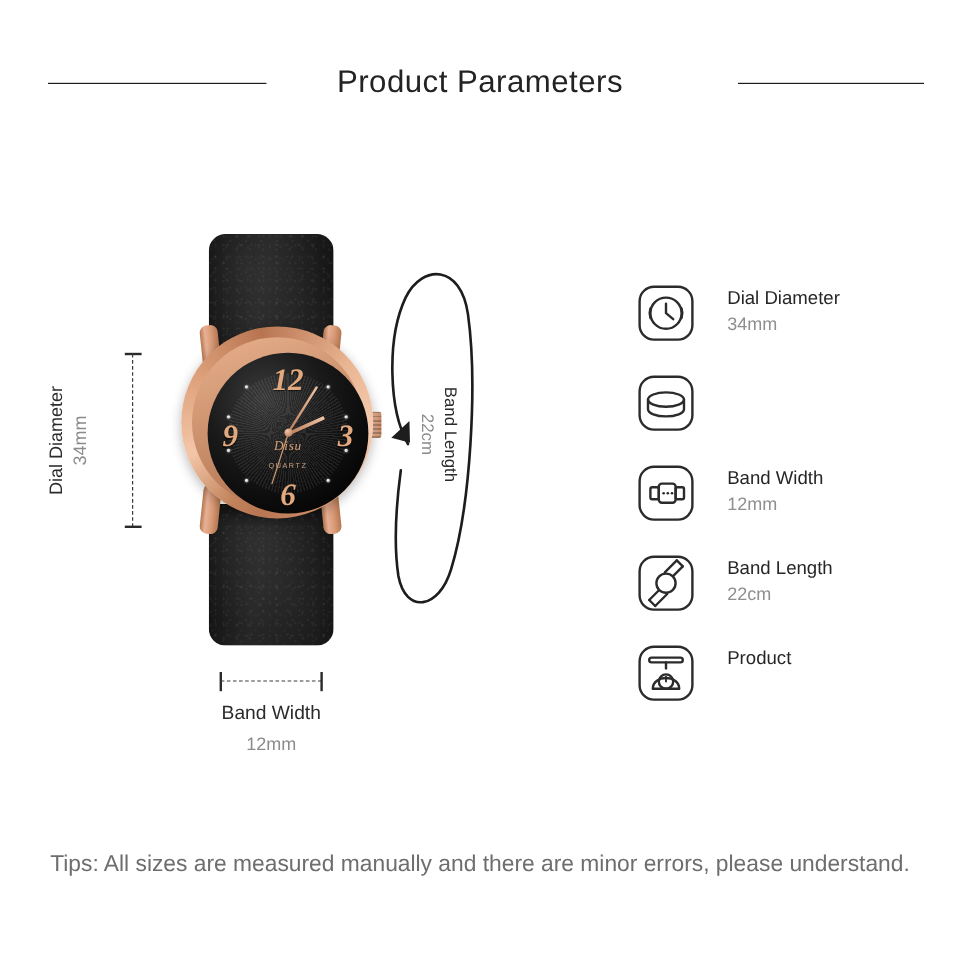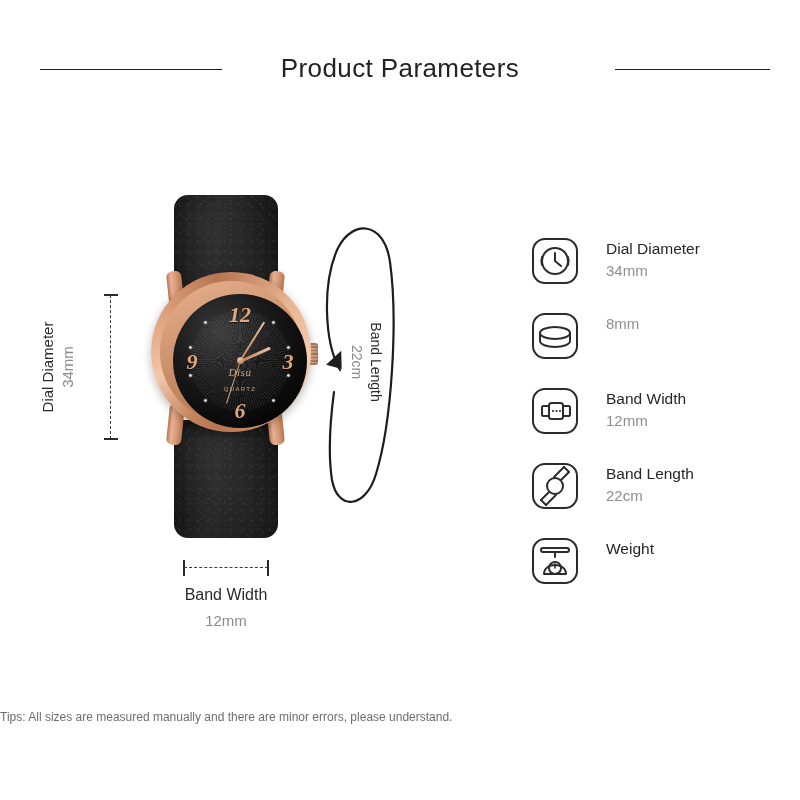--- a/index.html
+++ b/index.html
@@ -163,21 +163,21 @@
     background: repeating-conic-gradient(from 0deg,
       rgba(255,255,255,0.085) 0deg 1.4deg,
       rgba(0,0,0,0.0) 1.4deg 3.2deg);
     opacity: 0.9;
   }
   .dial-num {
     position: absolute;
     color: #e2a87e;
     font-family: "Liberation Serif", serif;
     font-style: italic;
-    font-size: 22px;
+    font-size: 26px;
     font-weight: 700;
     text-shadow: 0 1px 1px rgba(0,0,0,0.6);
     width: 26px;
     text-align: center;
   }
   #dial-num-12 { left: 54px; top: 8px; }
   #dial-num-3  { left: 102px; top: 55px; }
   #dial-num-6  { left: 54px; top: 104px; }
   #dial-num-9  { left: 6px;  top: 55px; }
 
@@ -384,21 +384,22 @@
     color: #8f8f8f;
     line-height: 22px;
   }
 
   
   #footer-tip {
     position: absolute;
     left: 0;
     top: 710px;
     width: 800px;
-    font-size: 12px;
+    text-align: center;
+    font-size: 19px;
     color: #6e6e6e;
   }
 </style>
 </head>
 <body>
 
 <div id="header">
   <div id="header-rule-left" class="header-rule"></div>
   <div id="header-title">Product Parameters</div>
   <div id="header-rule-right" class="header-rule"></div>
@@ -506,21 +507,20 @@
 
   <div class="spec-row">
     <div class="spec-icon">
       <svg width="50" height="50" viewBox="0 0 50 50">
         <rect x="3" y="3" width="44" height="44" rx="12" ry="12" fill="none" stroke="#2b2b2b" stroke-width="2"></rect>
         <ellipse cx="25" cy="22" rx="15" ry="6" fill="none" stroke="#2b2b2b" stroke-width="2"></ellipse>
         <path d="M 10 22 L 10 30 A 15 6 0 0 0 40 30 L 40 22" fill="none" stroke="#2b2b2b" stroke-width="2" stroke-linecap="round"></path>
       </svg>
     </div>
     <div class="spec-text">
-      <div class="spec-value">8mm</div>
     </div>
   </div>
 
   <div class="spec-row">
     <div class="spec-icon">
       <svg width="50" height="50" viewBox="0 0 50 50">
         <rect x="3" y="3" width="44" height="44" rx="12" ry="12" fill="none" stroke="#2b2b2b" stroke-width="2"></rect>
         <rect x="19" y="17" width="14" height="16" rx="2.5" fill="none" stroke="#2b2b2b" stroke-width="2"></rect>
         <rect x="12" y="20" width="7" height="10" rx="1.5" fill="none" stroke="#2b2b2b" stroke-width="2"></rect>
         <rect x="33" y="20" width="7" height="10" rx="1.5" fill="none" stroke="#2b2b2b" stroke-width="2"></rect>
@@ -559,19 +559,19 @@
       <svg width="50" height="50" viewBox="0 0 50 50">
         <rect x="3" y="3" width="44" height="44" rx="12" ry="12" fill="none" stroke="#2b2b2b" stroke-width="2"></rect>
         <rect x="11" y="12" width="28" height="4" rx="2" fill="none" stroke="#2b2b2b" stroke-width="2"></rect>
         <path d="M 25 16 L 25 21" stroke="#2b2b2b" stroke-width="2" stroke-linecap="round"></path>
         <path d="M 14 38 C 14 26, 36 26, 36 38 Z" fill="none" stroke="#2b2b2b" stroke-width="2" stroke-linejoin="round"></path>
         <circle cx="25" cy="32" r="6" fill="none" stroke="#2b2b2b" stroke-width="2"></circle>
         <path d="M 25 28 L 25 32" stroke="#2b2b2b" stroke-width="1.6" stroke-linecap="round"></path>
       </svg>
     </div>
     <div class="spec-text">
-      <div class="spec-label">Weight</div>
+      <div class="spec-label">Product</div>
     </div>
   </div>
 
 </div>
 
 <div id="footer-tip">Tips: All sizes are measured manually and there are minor errors, please understand.</div>
 
 </body></html>

